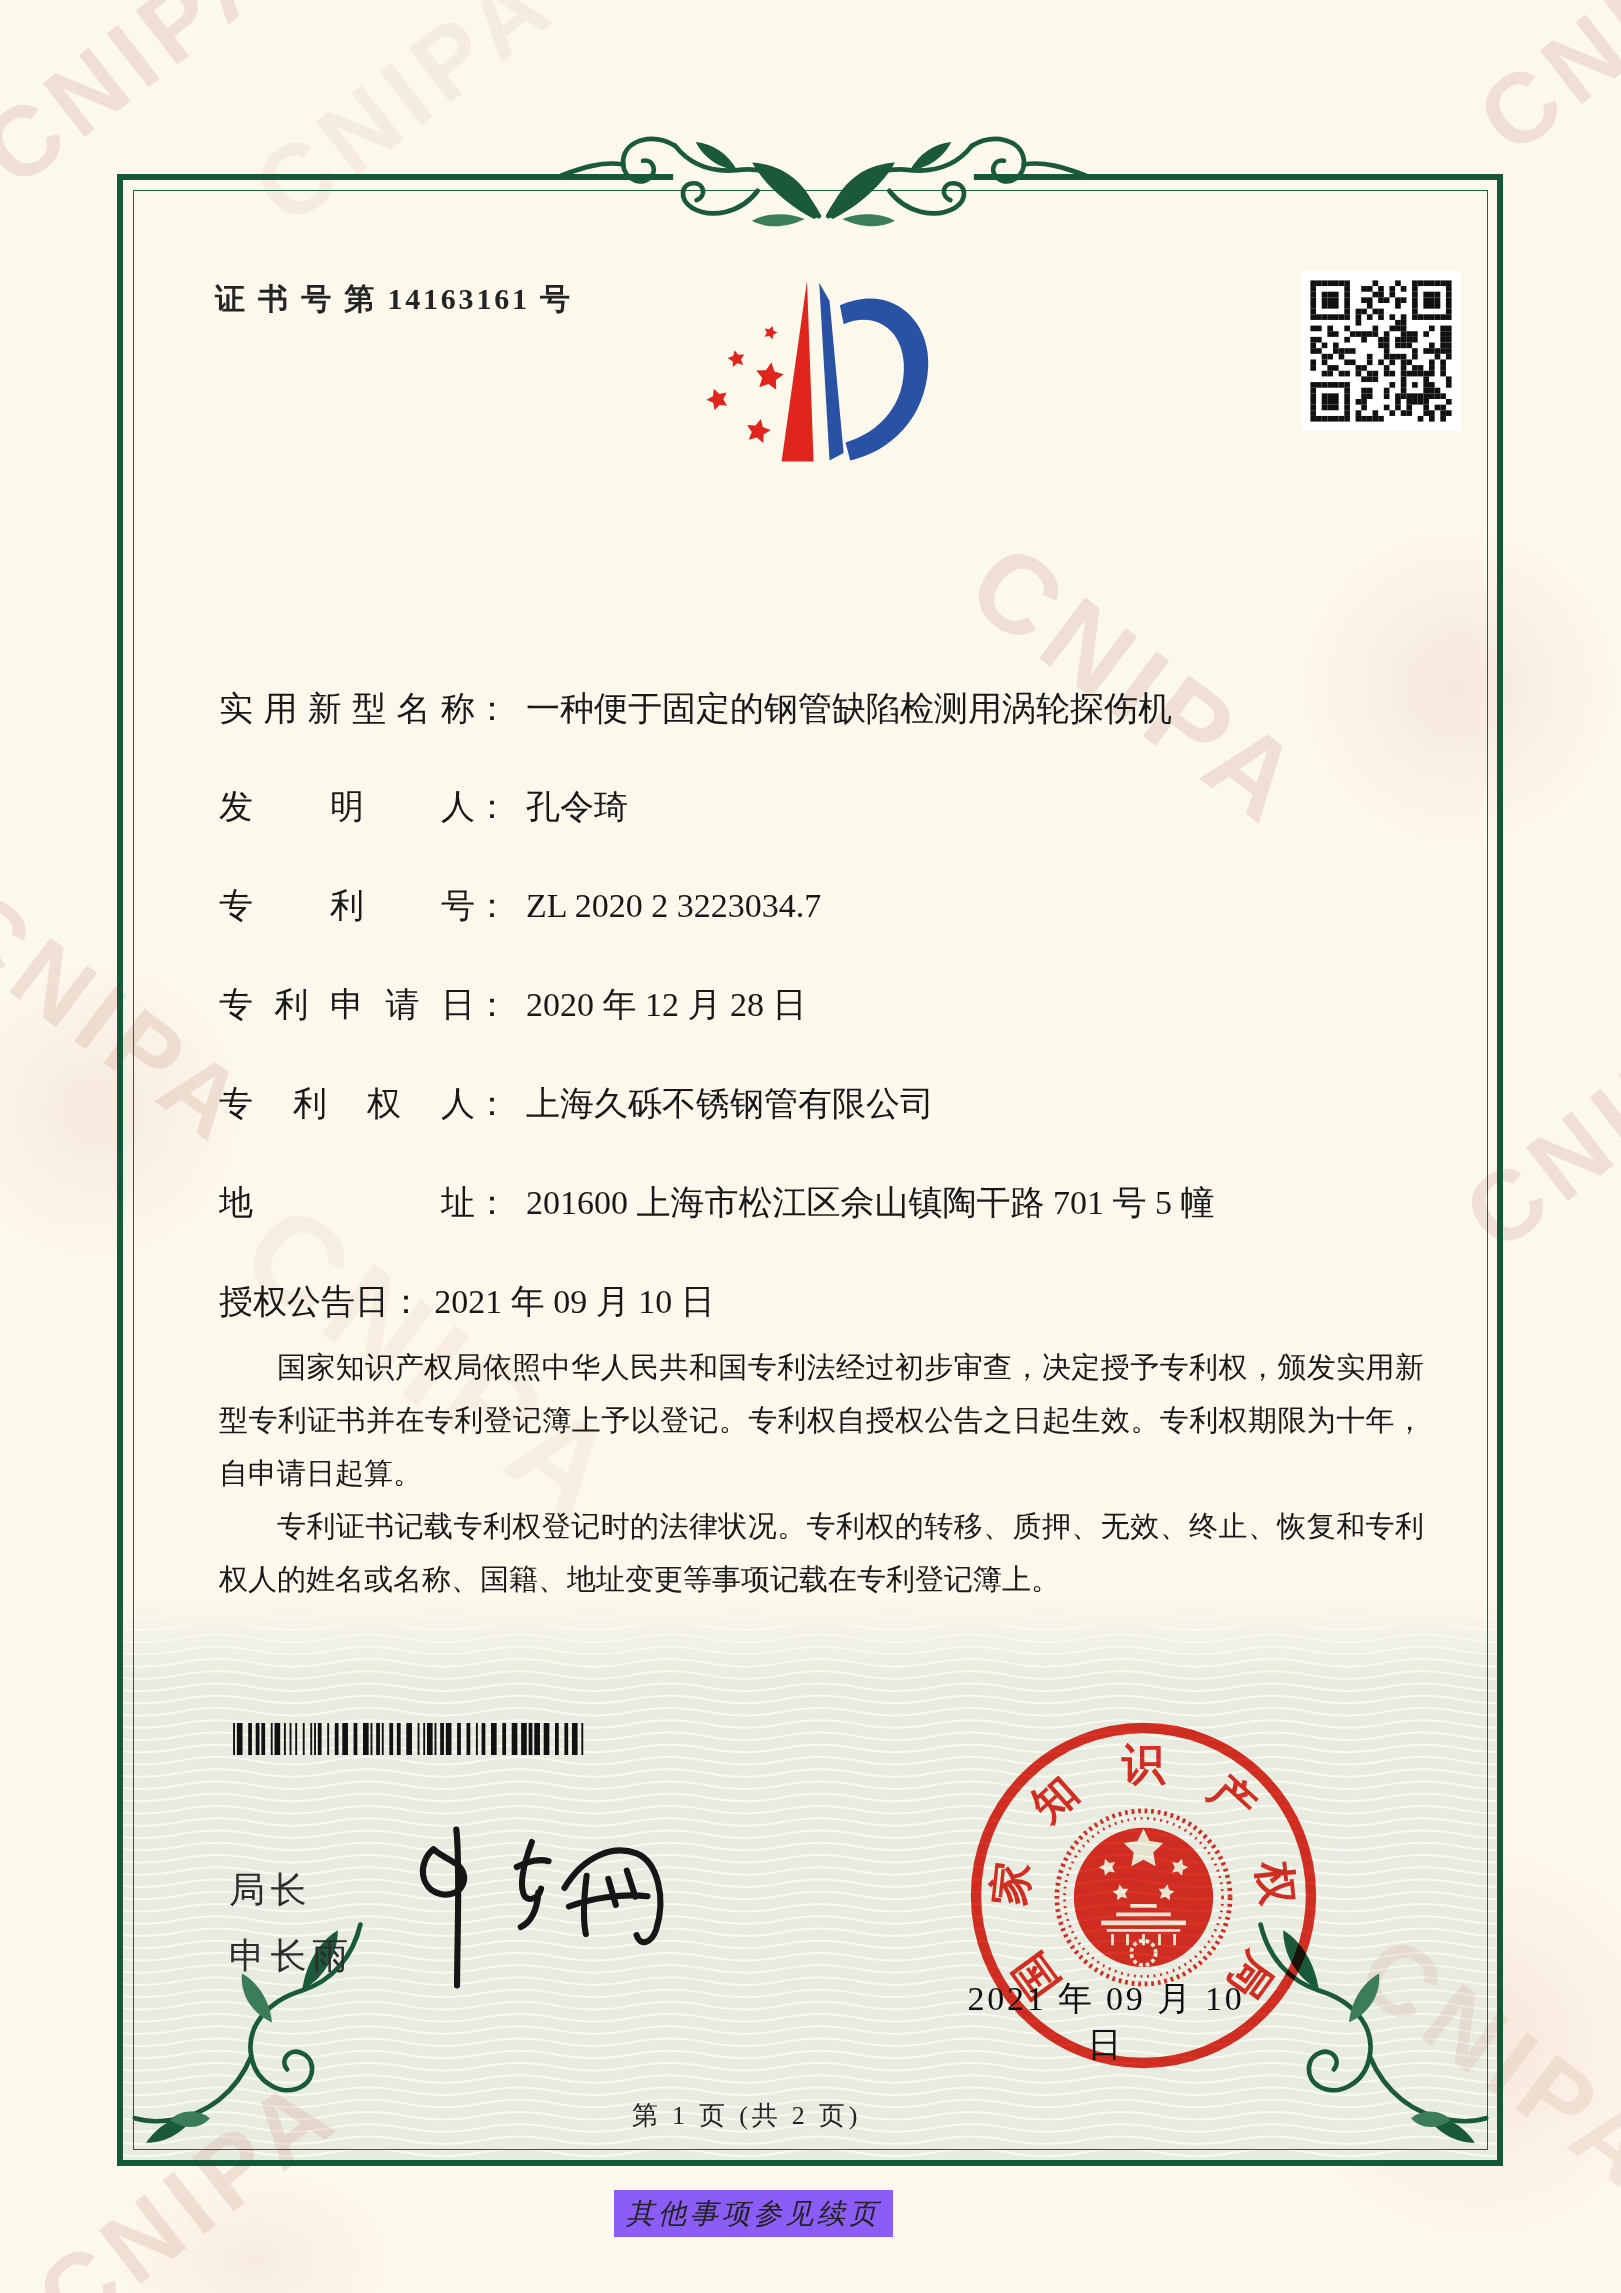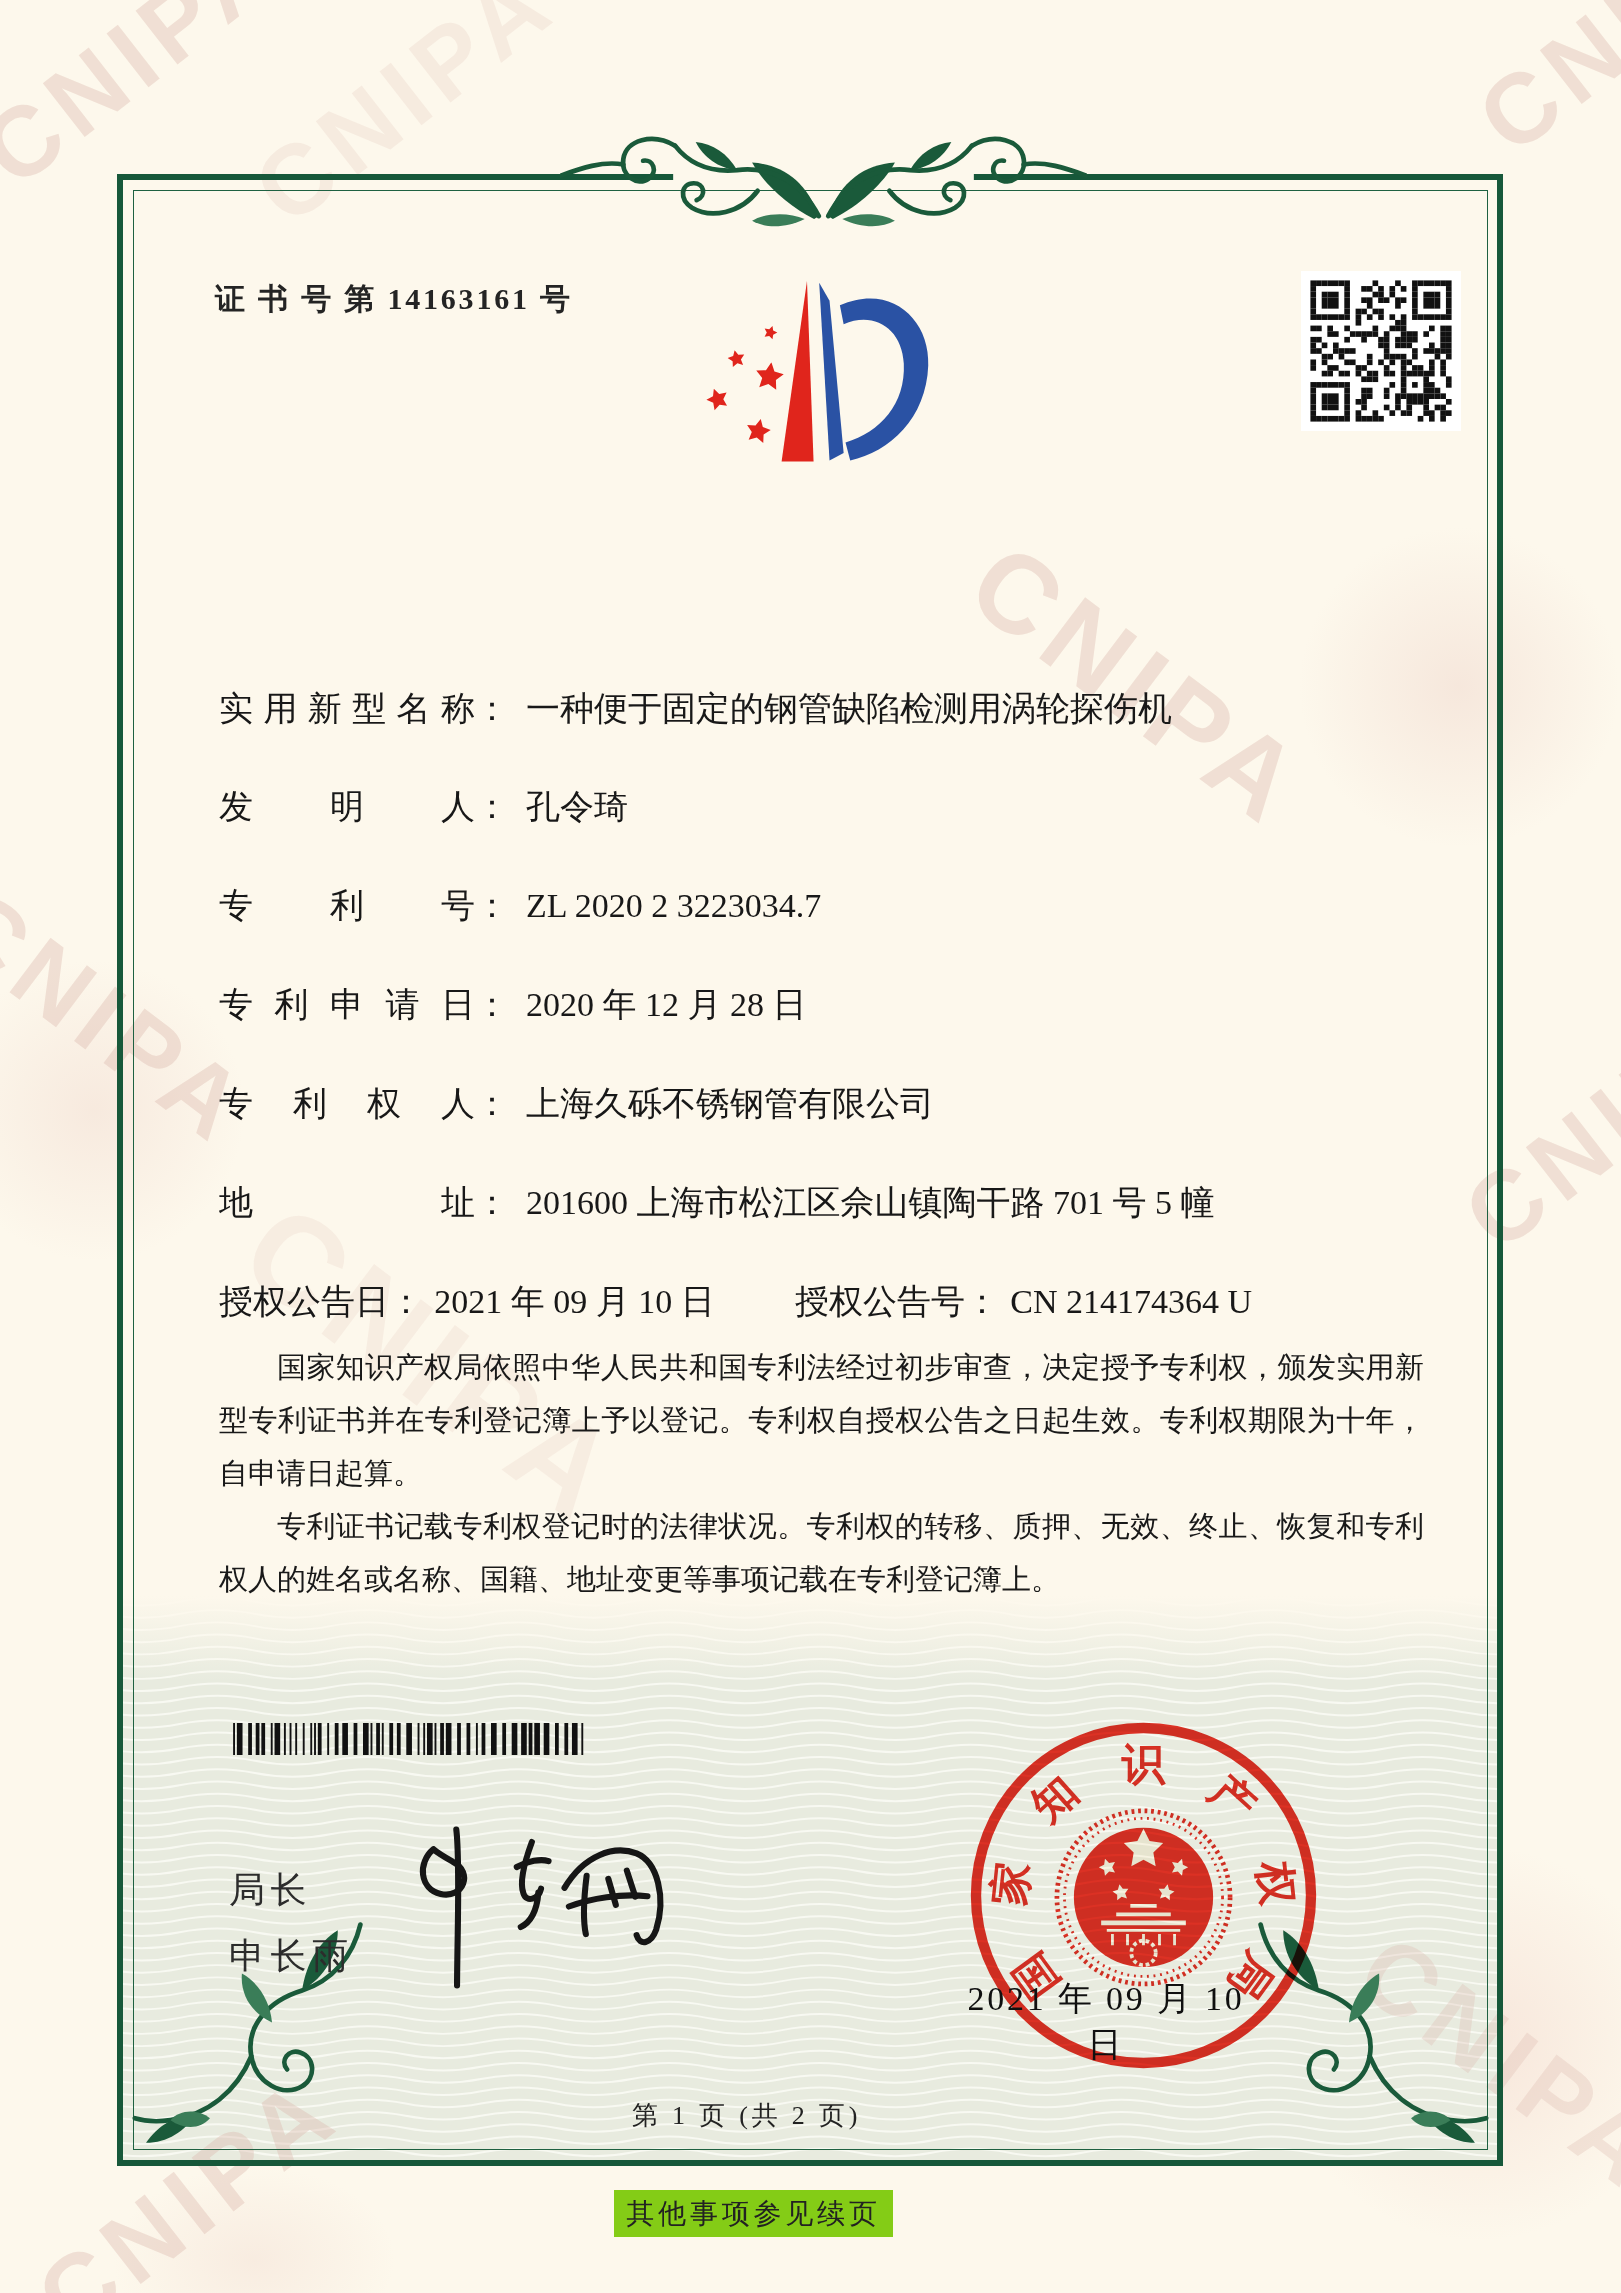--- a/index.html
+++ b/index.html
@@ -74,22 +74,22 @@
   .signature{position:absolute;left:407px;top:1821px;z-index:5;transform:rotate(-2deg);}
   .signature path{fill:none;stroke:#161616;stroke-width:6.5;stroke-linecap:round;stroke-linejoin:round;}
   .seal{position:absolute;left:960px;top:1712px;z-index:5;opacity:.95;mix-blend-mode:multiply;}
   .seal-ring{fill:none;stroke:#e2271a;stroke-width:11;}
   .seal text{font-size:46px;font-weight:700;fill:#e2271a;}
   .seal-date{position:absolute;left:946px;top:1976px;width:320px;z-index:6;text-align:center;
              font-size:34px;letter-spacing:2.8px;color:#101010;}
   .pageno{position:absolute;left:59px;top:2098px;width:1375px;z-index:4;text-align:center;
           font-size:26px;letter-spacing:3.8px;color:#222;}
   .note-strip{position:absolute;left:614px;top:2190px;width:279px;height:47px;z-index:4;
-              background:#84cc16;display:flex;align-items:center;justify-content:center;
-              font-size:28px;letter-spacing:3.8px;color:#222;}
+              background:#8b5cf6;display:flex;align-items:center;justify-content:center;
+              font-size:28px;letter-spacing:3.8px;color:#222;font-style:italic;}
 </style>
 </head>
 <body>
 
 <div class="page">
 
   <span class="wm wm1">CNIPA</span>
   <span class="wm wm2">CNIPA</span>
   <span class="wm wm3">CNIPA</span>
   <span class="wm wm4">CNIPA</span>
@@ -530,23 +530,20 @@
   </div>
   <div class="row" style="top:1081px">
     <span class="f-label">专利权人</span><span class="f-colon">：</span><span class="f-value">上海久砾不锈钢管有限公司</span>
   </div>
   <div class="row" style="top:1180px">
     <span class="f-label">地址</span><span class="f-colon">：</span><span class="f-value">201600 上海市松江区佘山镇陶干路 701 号 5 幢</span>
   </div>
 
   <div class="row" style="top:1279px;width:1215px">
     <span>授权公告日</span><span>：</span><span style="margin-left:11.3px">2021 年 09 月 10 日</span>
-    <span class="grant-pair2">
-      <span>授权公告号</span><span>：</span><span style="margin-left:11.3px">CN 214174364 U</span>
-    </span>
   </div>
 
   <div class="bodytext">
     <p>国家知识产权局依照中华人民共和国专利法经过初步审查，决定授予专利权，颁发实用新型专利证书并在专利登记簿上予以登记。专利权自授权公告之日起生效。专利权期限为十年，自申请日起算。</p>
     <p>专利证书记载专利权登记时的法律状况。专利权的转移、质押、无效、终止、恢复和专利权人的姓名或名称、国籍、地址变更等事项记载在专利登记簿上。</p>
   </div>
 
   <svg class="barcode" width="360" height="32" viewBox="0 0 382 34">
       <rect x="2" y="0" width="2" height="34"></rect>
       <rect x="6" y="0" width="6" height="34"></rect>

